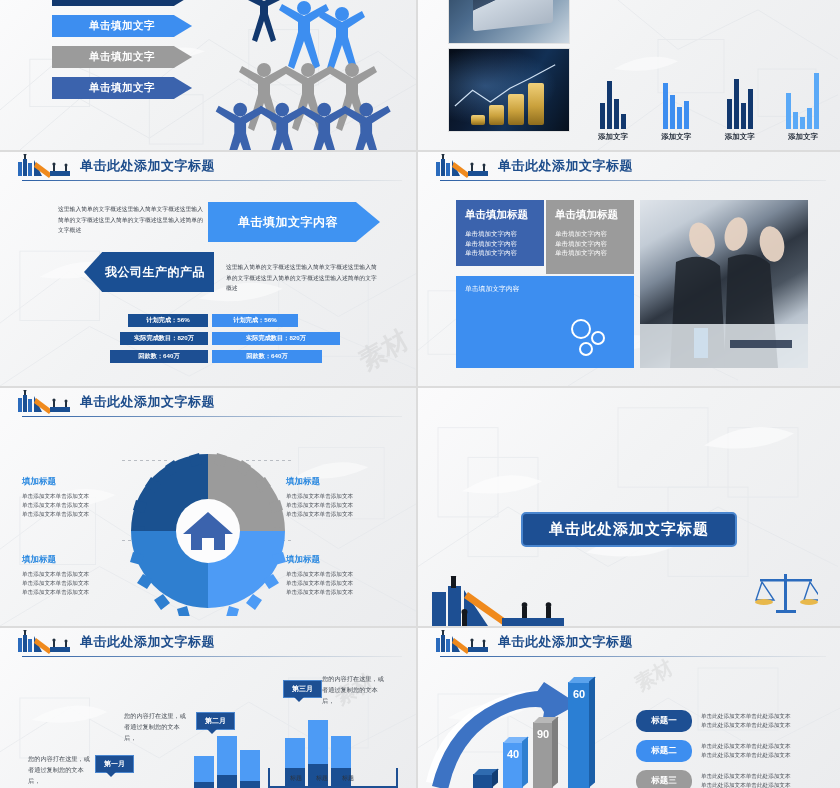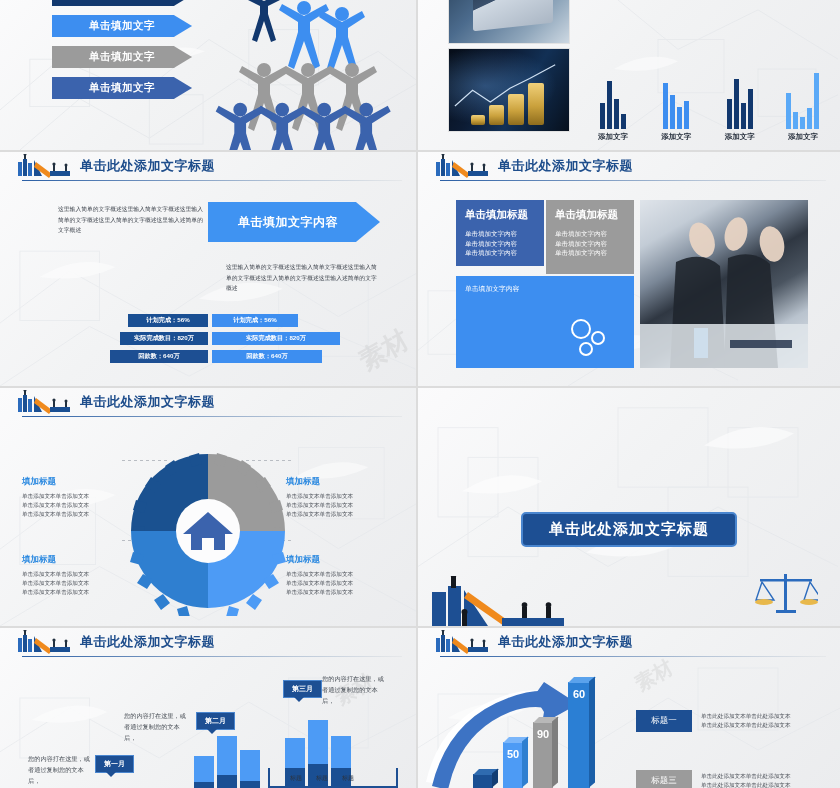--- a/index.html
+++ b/index.html
@@ -138,21 +138,21 @@
 
   
   .bar3d { position:absolute; bottom:0; }
   .bar3d .face { position:absolute; inset:0; }
   .bar3d .topf { position:absolute; left:0; top:-5px; width:100%; height:6px; transform:skewX(-45deg); transform-origin:left bottom; }
   .bar3d .side { position:absolute; right:-5px; top:-3px; width:6px; height:100%; transform:skewY(-40deg); }
   .bar3d .val { position:absolute; top:6px; left:0; width:100%; text-align:center;
                 color:#fff; font-size:11px; font-weight:bold; }
   .legrow { position:absolute; display:flex; align-items:flex-start; gap:9px; }
   .legchip { width:56px; height:22px; display:flex; align-items:center; justify-content:center;
-             color:#fff; font-size:8.5px; font-weight:normal; flex:none; }
+             color:#fff; font-size:8.5px; font-weight:bold; flex:none;border-radius:10px; }
   .legtxt { font-size:5.6px; line-height:9px; color:#4a4f57; padding-top:2px; }
   .swoosh { position:absolute; left:0; bottom:0; width:190px; height:110px; }
   .wm { position:absolute; font-size:26px; color:rgba(150,150,150,.16);
         font-weight:bold; transform:rotate(-30deg); pointer-events:none; }
 </style>
 </head>
 <body>
 
 <div class="grid">
 
@@ -340,20 +340,23 @@
               <circle cx="50" cy="11" r="1.5"></circle>
             </g>
       </svg>
         </div>
       <div class="title">单击此处添加文字标题</div>
       <div class="rule"></div>
     </div>
     <div class="para" style="left:58px;top:52px;width:150px">这里输入简单的文字概述这里输入简单文字概述这里输入简单的文字概述这里入简单的文字概述这里输入述简单的文字概述</div>
     <div class="chev right" style="left:208px;top:50px;width:172px">
         <span>单击填加文字内容</span>
+      </div>
+    <div class="chev left" style="left:84px;top:100px;width:130px">
+        <span>我公司生产的产品</span>
       </div>
     <div class="para" style="left:226px;top:110px;width:152px">这里输入简单的文字概述这里输入简单文字概述这里输入简单的文字概述这里入简单的文字概述这里输入述简单的文字概述</div>
 
     <div class="statbar" style="left:128px;top:162px;width:80px;background:#1a4f93">
         <span>计划完成：56%</span>
       </div>
     <div class="statbar" style="left:120px;top:180px;width:88px;background:#1a4f93">
         <span>实际完成数目：820万</span>
       </div>
     <div class="statbar" style="left:110px;top:198px;width:98px;background:#1d4f93">
@@ -708,21 +711,21 @@
 
     <div class="bar3d" style="left:55px;width:20px;height:14px">
       <div class="face" style="background:#1a4f93"></div>
       <div class="topf" style="background:#2f6bb0"></div>
         <div class="side" style="background:#123d73"></div>
     </div>
     <div class="bar3d" style="left:85px;width:20px;height:46px">
       <div class="face" style="background:#4d9bf5"></div>
       <div class="topf" style="background:#7bb6fa"></div>
         <div class="side" style="background:#2f7fd0"></div>
-      <div class="val">50</div>
+      <div class="val">40</div>
     </div>
     <div class="bar3d" style="left:115px;width:20px;height:66px">
       <div class="face" style="background:#9b9b9b"></div>
       <div class="topf" style="background:#b8b8b8"></div>
         <div class="side" style="background:#7e7e7e"></div>
       <div class="val">90</div>
     </div>
     <div class="bar3d" style="left:150px;width:22px;height:106px">
       <div class="face" style="background:#2b7fd4"></div>
       <div class="topf" style="background:#5aa2ec"></div>
@@ -730,20 +733,27 @@
       <div class="val">60</div>
     </div>
 
     <div class="legrow" style="left:218px;top:82px;width:196px">
       <div class="legchip" style="background:#1d4f93">标题一</div>
       <div class="legtxt">
         <div>单击此处添加文本单击此处添加文本</div>
         <div>单击此处添加文本单击此处添加文本</div>
       </div>
     </div>
+    <div class="legrow" style="left:218px;top:112px;width:196px">
+      <div class="legchip" style="background:#3d8ef0">标题二</div>
+      <div class="legtxt">
+        <div>单击此处添加文本单击此处添加文本</div>
+        <div>单击此处添加文本单击此处添加文本</div>
+      </div>
+    </div>
     <div class="legrow" style="left:218px;top:142px;width:196px">
       <div class="legchip" style="background:#9b9b9b">标题三</div>
       <div class="legtxt">
         <div>单击此处添加文本单击此处添加文本</div>
         <div>单击此处添加文本单击此处添加文本</div>
       </div>
     </div>
   </div>
 
 </div>

